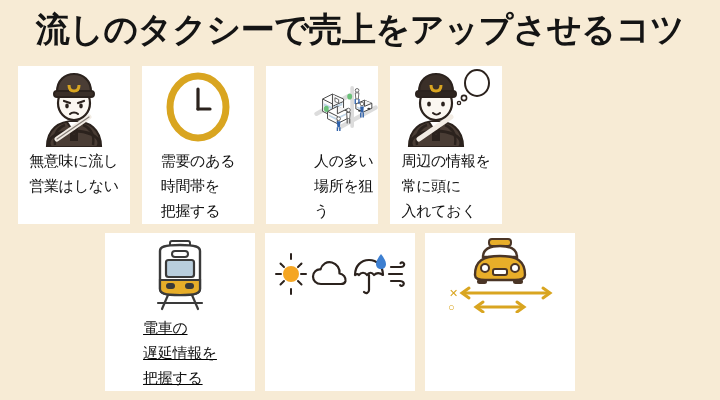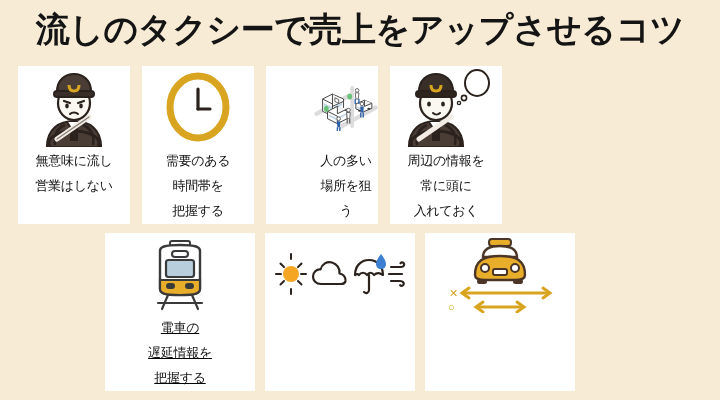--- a/index.html
+++ b/index.html
@@ -52,24 +52,24 @@
     justify-content: center;
     flex: 0 0 auto;
   }
   .card-label {
     flex: 1 1 auto;
     width: 100%;
     display: flex;
     flex-direction: column;
     align-items: center;
     justify-content: flex-start;
-    font-size: 13px;
+    font-size: 15px;
     line-height: 25px;
     color: #111111;
-    text-align: center;
+    text-align: left;
     white-space: pre-line;
     letter-spacing: -0.3px;
   }
 
   
   #card-1 { left: 18px;  top: 66px; width: 112px; height: 158px; }
   #card-2 { left: 142px; top: 66px; width: 112px; height: 158px; }
   #card-3 { left: 266px; top: 66px; width: 112px; height: 158px; padding-left: 48px; }
   #card-4 { left: 390px; top: 66px; width: 112px; height: 158px; }
 

